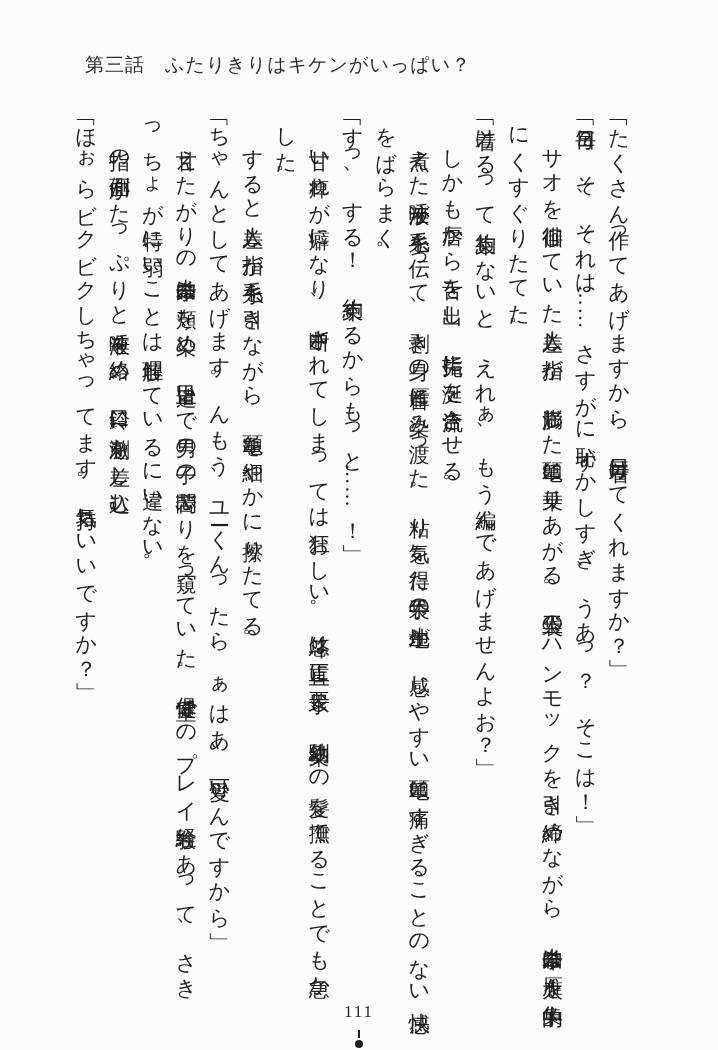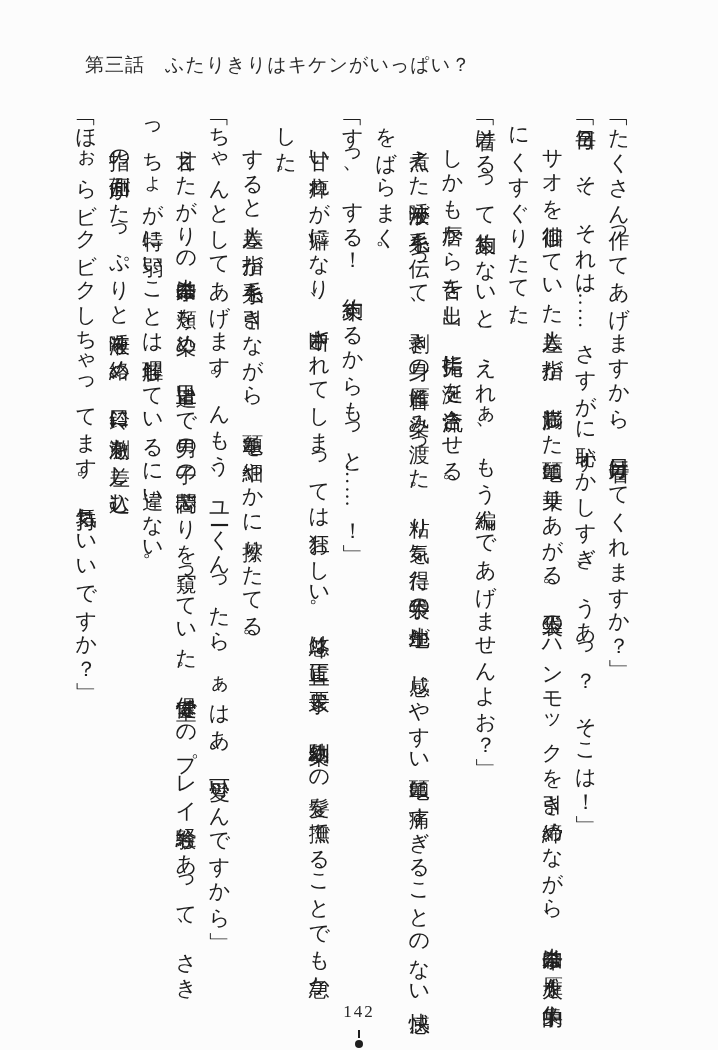--- a/index.html
+++ b/index.html
@@ -84,20 +84,20 @@
     <p class="ind">煮えた唾液が毛糸を伝って、剥き身の雁首に染み渡った。粘り気を得た手袋の生地が、感じやすい亀頭に痛すぎることのない快感をばらまく。</p>
     <p>「すっ、する！　約束するからもっと……！」</p>
     <p class="ind">甘い痺れが癖になり、中断されてしまっては狂おしい。悠斗は正直に要求し、幼馴染みの髪を撫でることでも急かした。</p>
     <p class="ind">すると人差し指が毛糸を引きながら、亀頭を細やかに擦りたてる。</p>
     <p>「ちゃんとしてあげます。んもう、ユーくんったら、ぁはあ、可愛いんですから」</p>
     <p class="ind">甘えたがりの由希奈は頬を染め、上目遣いで男の子の苦悶ぶりを窺っていた。保健室でのプレイ経験もあって、さきっちょが特に弱いことは理解しているに違いない。</p>
     <p class="ind">指の側面がたっぷりと唾液を絡め、鈴口に刺激を差し込む。</p>
     <p>「ほぉらビクビクしちゃってます。気持ちいいですか？」</p>
   </div>
 
-  <div class="page-number">142</div>
+  <div class="page-number">111</div>
 
   <div class="page-marker">
     <span class="stem"></span>
     <span class="dot"></span>
   </div>
 
 </div>
 
 </body></html>

